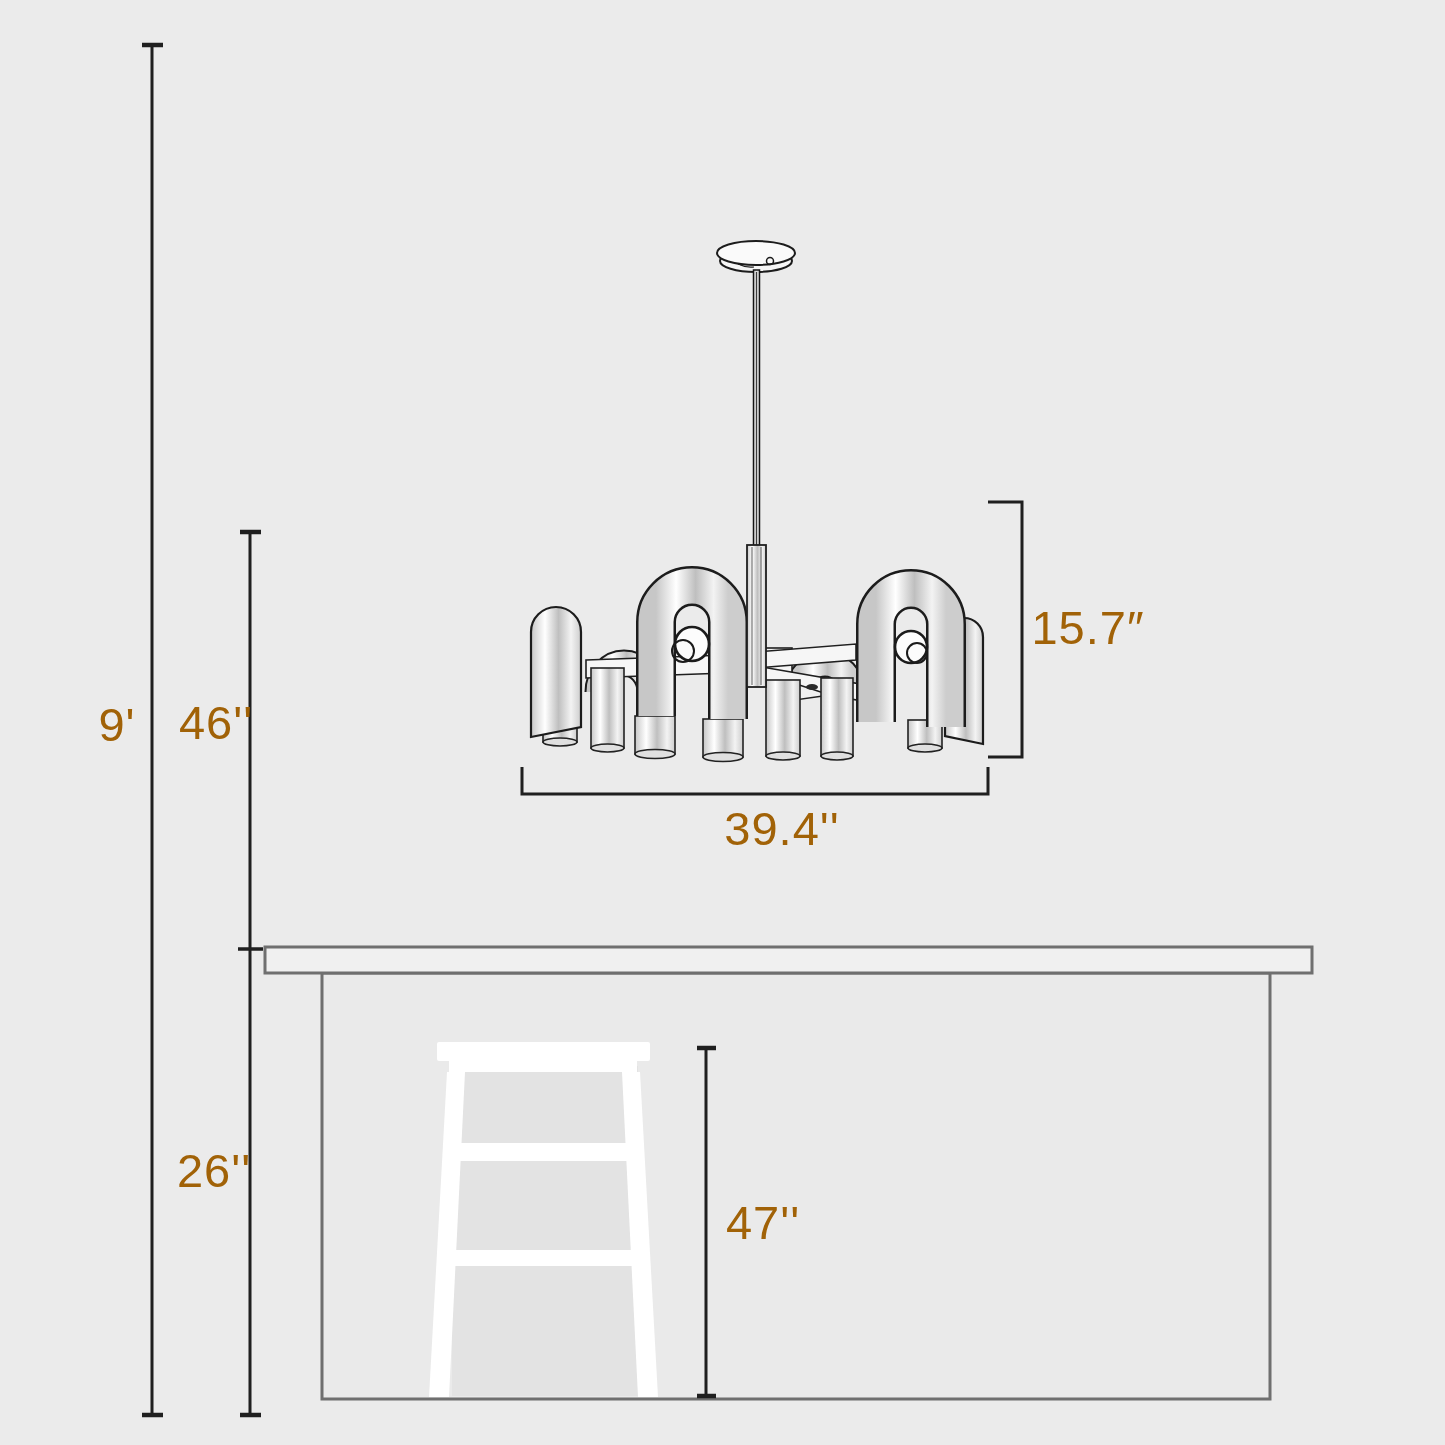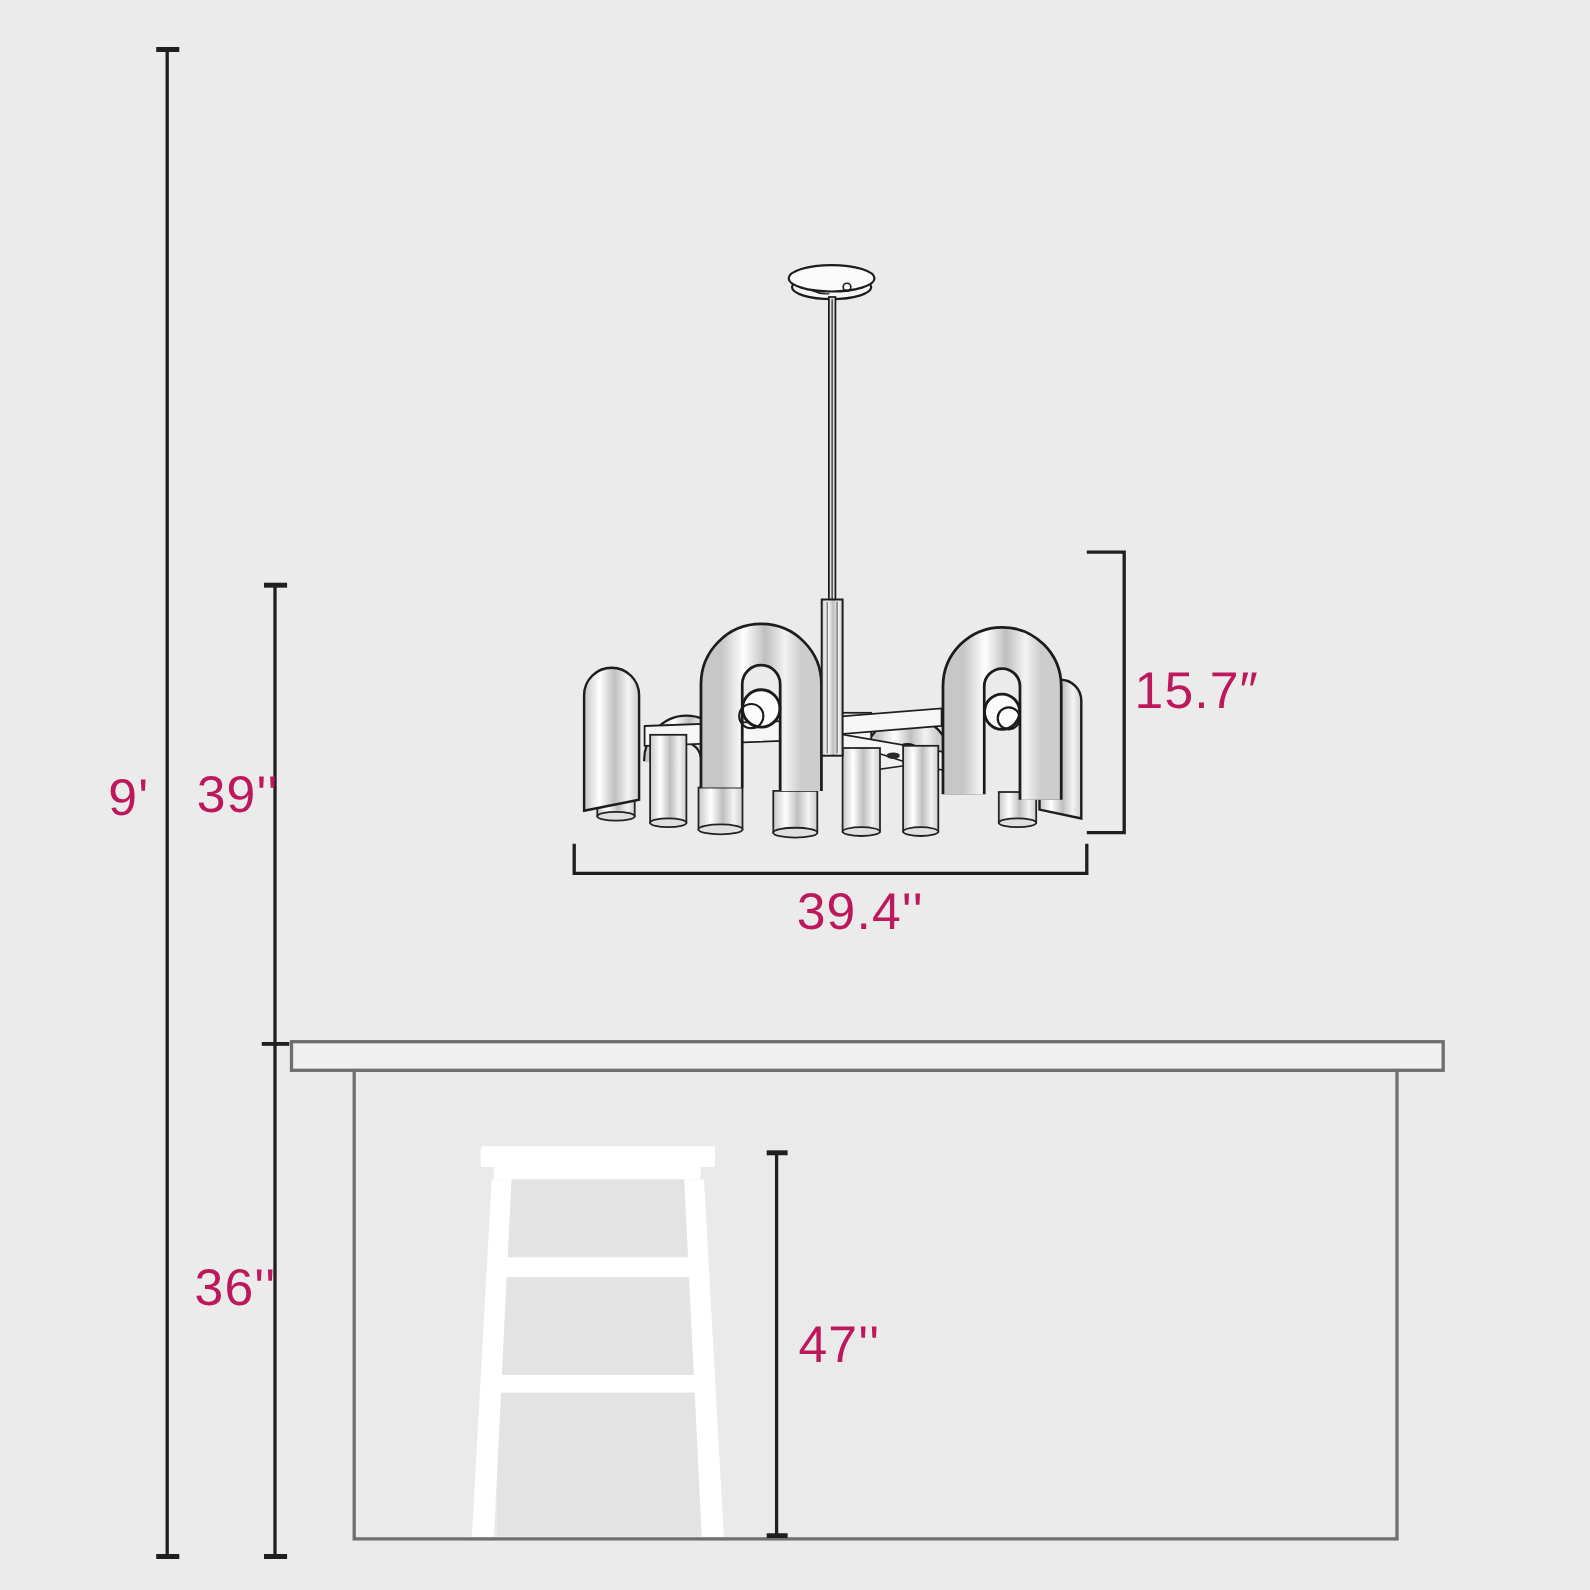--- a/index.html
+++ b/index.html
@@ -4,21 +4,21 @@
 <style>
   html,body{margin:0;padding:0;background:#ebebeb;}
   .canvas{position:relative;width:1445px;height:1445px;background:#ebebeb;overflow:hidden;}
   .scene-svg{position:absolute;left:0;top:0;}
   .dim-label{
     position:absolute;
     transform:translate(-50%,-50%);
     font-family:"Liberation Sans","DejaVu Sans",sans-serif;
     font-size:47px;
     line-height:1;
-    color:#be185d;
+    color:#a16207;
     letter-spacing:1px;
     white-space:nowrap;
   }
 </style>
 </head>
 <body>
 
 <div class="canvas">
 
   <svg class="scene-svg" width="1445" height="1445" viewBox="0 0 1445 1445">
@@ -140,18 +140,18 @@
         <line x1="697" y1="1396" x2="716" y2="1396" stroke-width="4.5"></line>
       </g>
 
       <polyline points="522,767 522,794 988,794 988,767" fill="none" stroke-width="3"></polyline>
 
       <polyline points="988,502 1022,502 1022,757 988,757" fill="none" stroke-width="3"></polyline>
     </g>
   </svg>
 
   <div class="dim-label" style="left:117px;top:724px;">9'</div>
-  <div class="dim-label" style="left:216px;top:722px;">39''</div>
+  <div class="dim-label" style="left:216px;top:722px;">46''</div>
   <div class="dim-label" style="left:1088px;top:627px;">15.7″</div>
   <div class="dim-label" style="left:782px;top:828px;">39.4''</div>
-  <div class="dim-label" style="left:214px;top:1170px;">36''</div>
+  <div class="dim-label" style="left:214px;top:1170px;">26''</div>
   <div class="dim-label" style="left:763px;top:1222px;">47''</div>
 </div>
 
 </body></html>

